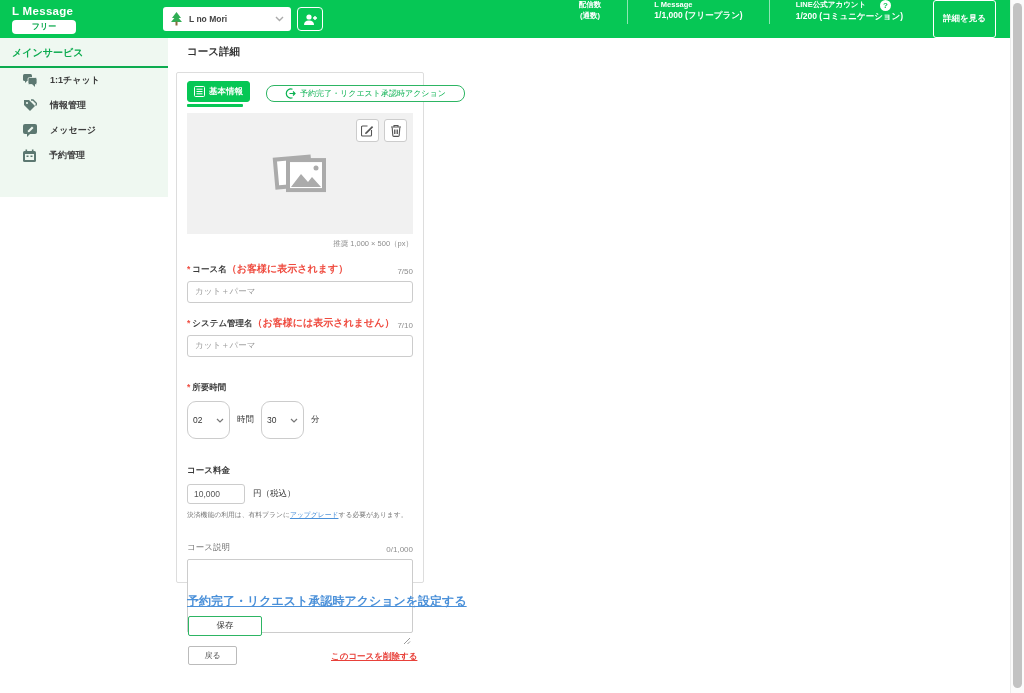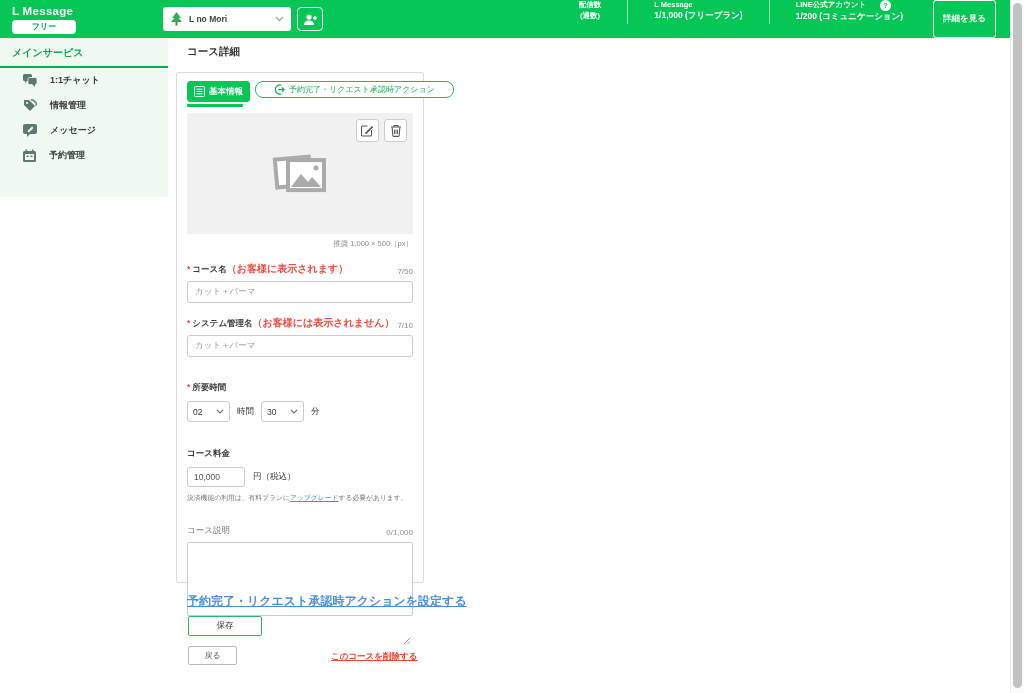--- a/index.html
+++ b/index.html
@@ -71,21 +71,21 @@
   .side-item .lbl { font-size:9px; font-weight:bold; color:#3d3d3d; }
   .side-item svg { flex:0 0 auto; }
 
   
   .page-title { position:absolute; left:187px; top:45px; font-size:10.5px; font-weight:bold; color:#333; }
 
   .card {
     position:absolute; left:176px; top:72px; width:248px; height:511px;
     border:1px solid #ddd; border-radius:2px; background:#fff; padding:8px 10px;
   }
-  .tabs { display:flex; gap:5px; align-items:flex-start; }
+  .tabs { display:flex; gap:16px; align-items:flex-end; }
   .tab-active {
     background:#06c755; color:#fff; border:1px solid #06c755; border-radius:3px;
     font-size:8.5px; font-weight:bold; display:flex; align-items:center; gap:4px;
     padding:0 6px; height:21px; white-space:nowrap; cursor:pointer;
   }
   .tab-inactive {
     background:#fff; color:#09b150; border:1px solid #2db563; border-radius:8px;
     font-size:8px; display:flex; align-items:center; gap:4px;
     padding:0 18px; height:17px; white-space:nowrap; cursor:pointer;
   }
@@ -112,21 +112,21 @@
 
   .text-input {
     margin-top:5px; width:226px; height:22px; border:1px solid #ccc; border-radius:3px;
     font-size:8.5px; color:#9a9a9a; padding:0 7px; background:#fff;
     font-family:"Liberation Sans","DejaVu Sans",sans-serif;
   }
 
   .duration-block { margin-top:25px; }
   .duration-row { display:flex; align-items:center; gap:7px; margin-top:7px; font-size:8.5px; color:#333; }
   .fake-select {
-    width:43px; height:21px; border:1px solid #ccc; border-radius:3px; background:#fff;
+    width:43px; height:38px; border:1px solid #ccc; border-radius:9px; background:#fff;
     display:flex; align-items:center; padding:0 5px; cursor:pointer;
   }
   .fake-select .val { font-size:8.5px; color:#333; flex:1; }
 
   .price-block { margin-top:26px; }
   .price-row { display:flex; align-items:center; gap:8px; margin-top:7px; }
   .price-input {
     width:58px; height:20px; border:1px solid #ccc; border-radius:3px;
     font-size:8.5px; color:#555; padding:0 6px;
     font-family:"Liberation Sans","DejaVu Sans",sans-serif;

